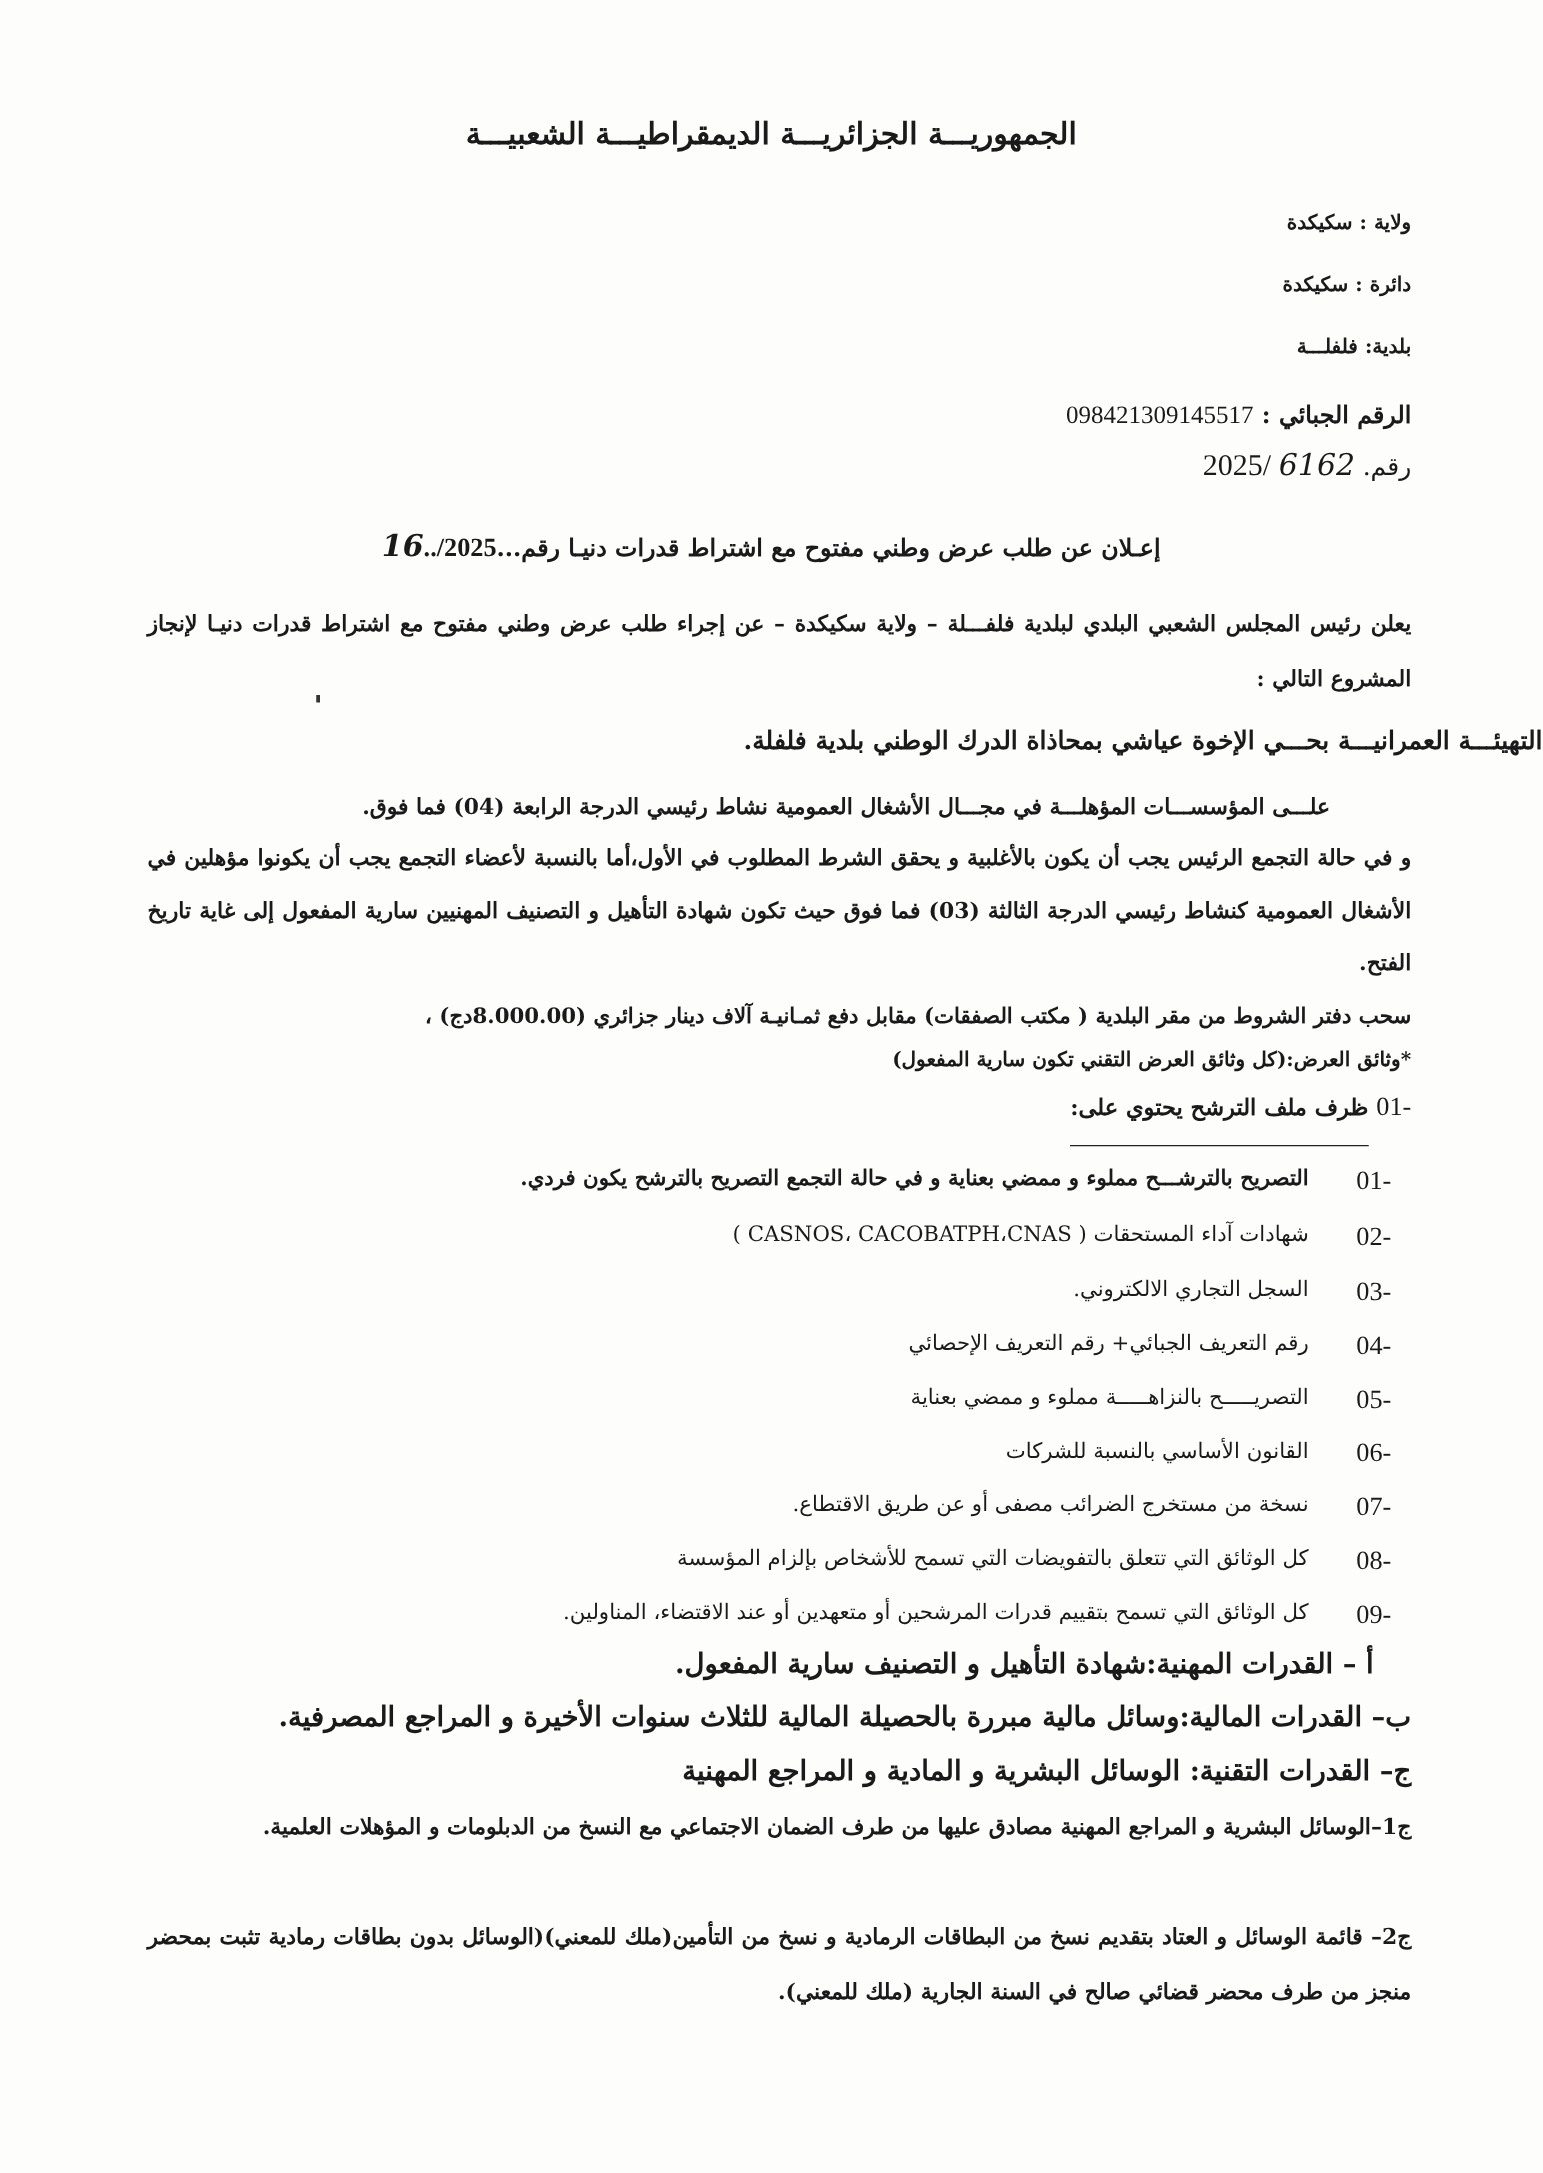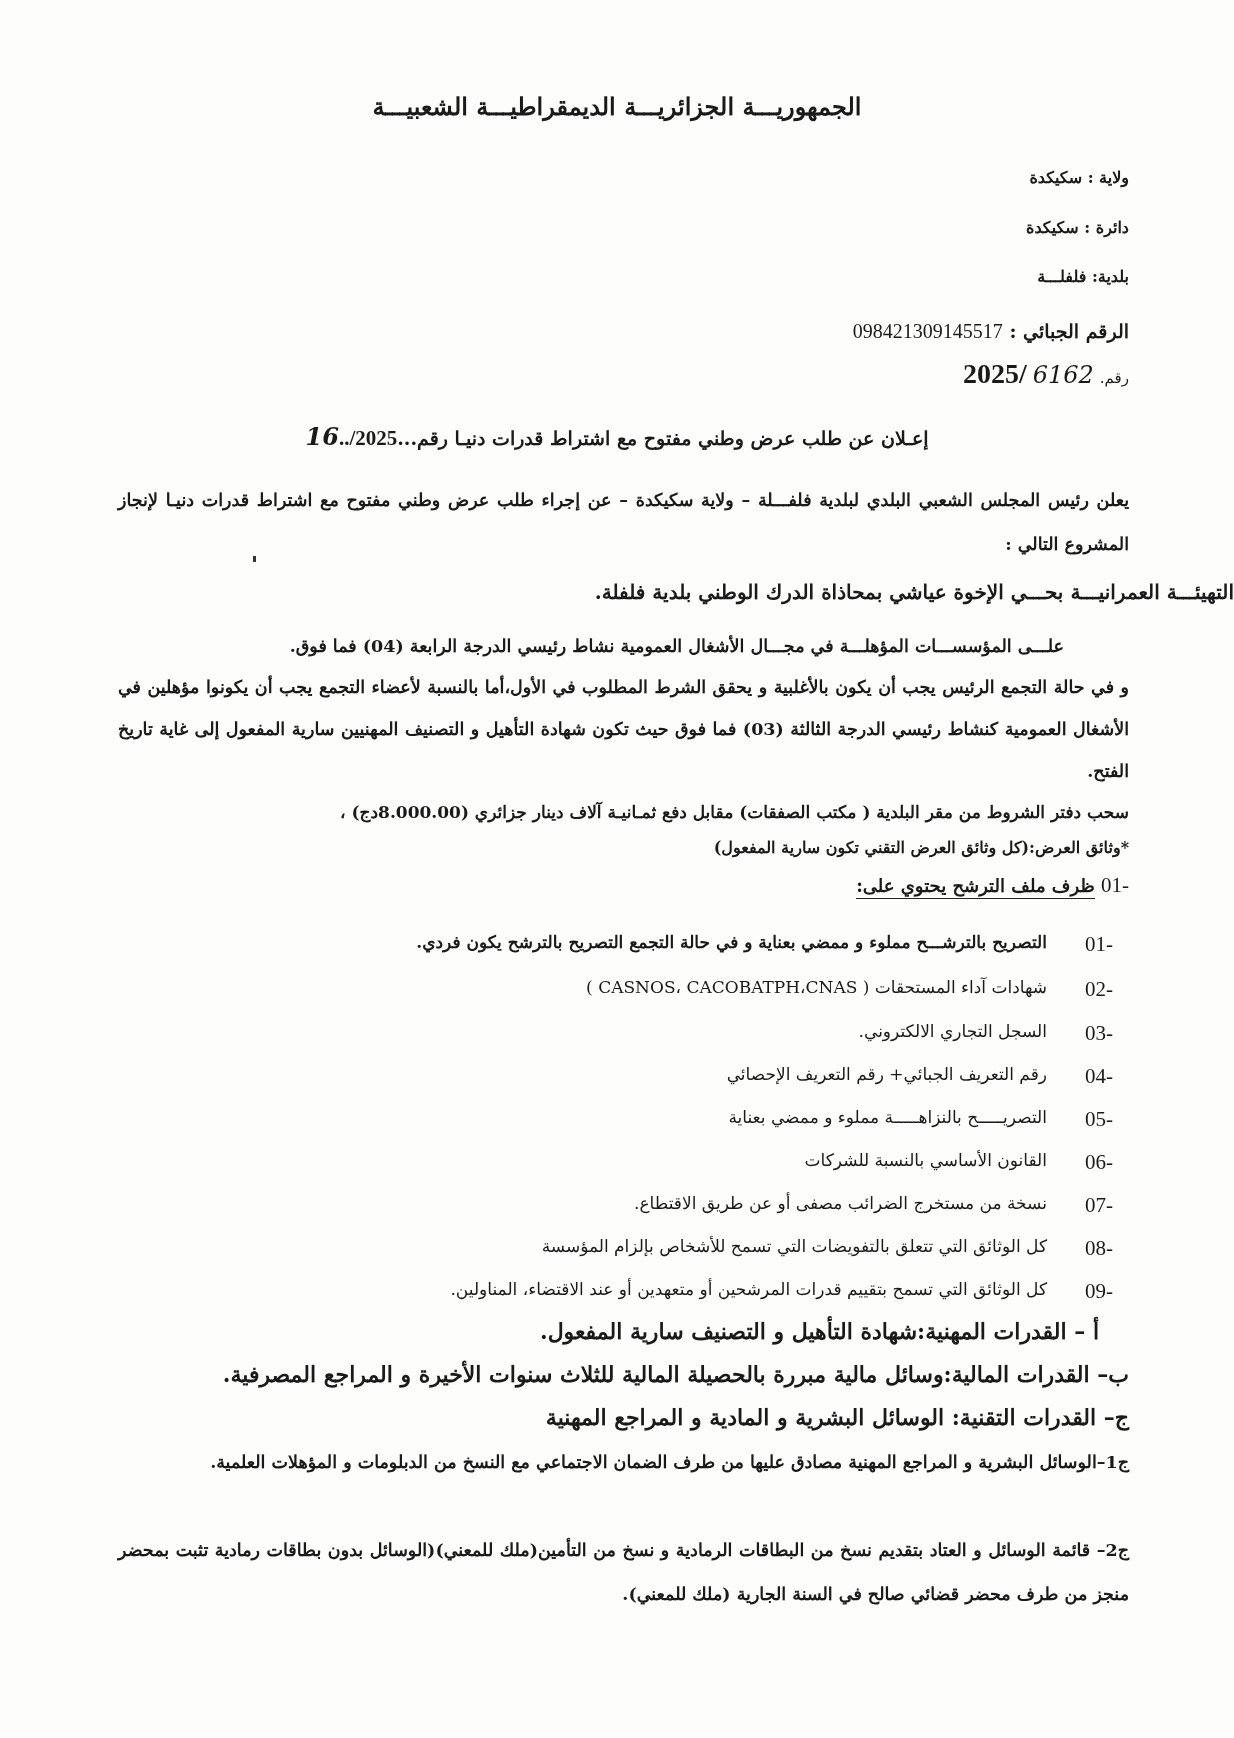--- a/index.html
+++ b/index.html
@@ -12,21 +12,21 @@
   .title { top: 92px; left: 0; right: 0; text-align: center; font-size: 24px; font-weight: bold; letter-spacing: 0.5px; }
   .hdr { right: 105px; font-size: 16px; font-weight: bold; }
   .num { right: 105px; font-size: 19px; }
   .ltr { direction: ltr; unicode-bidi: embed; font-family: "Liberation Serif", serif; }
   .hand { font-family: "DejaVu Serif", serif; font-style: italic; font-size: 24px; }
   .announce { top: 422px; left: 0; right: 0; text-align: center; font-size: 19px; font-weight: bold; }
   .para { right: 105px; left: 118px; font-size: 17.5px; font-weight: bold; text-align: justify; white-space: normal; line-height: 44px; }
   .project { top: 580px; left: 0; right: 0; font-size: 20px; font-weight: bold; }
   .bold { font-weight: bold; }
   .line { right: 105px; font-size: 17px; font-weight: bold; }
-  .underline { border-bottom: 1.5px solid #222; padding-bottom: 2px; }
+  .underline { border-bottom: 1.5px solid #222; padding-bottom: 19px; }
   .item { right: 105px; font-size: 17px; display: flex; gap: 38px; }
   .item .n { font-family: "Liberation Serif", serif; font-size: 21px; direction: ltr; width: 44px; text-align: left; }
   .sub { right: 105px; font-size: 22px; font-weight: bold; }
   .footer { top: 1784px; left: 0; right: 0; text-align: center; font-family: "DejaVu Sans", sans-serif; font-size: 16px; direction: ltr; color: #a21caf; }
   .dot { position: absolute; width: 3px; height: 6px; background: #333; }
 </style>
 </head>
 <body>
 
 <div class="page">
@@ -44,23 +44,23 @@
   <div class="abs hdr" style="top:267px">
     <span>بلدية:</span>
     <span>فلفلـــة</span>
   </div>
 
   <div class="abs num" style="top:320px; font-weight:bold;">
     <span>الرقم الجبائي :</span>
     <span class="ltr" style="font-size:20px; font-weight:normal;margin-top:44px;">098421309145517</span>
   </div>
   <div class="abs num" style="top:358px;">
-    <span style="font-size:15px">رقم.</span>
+    <span style="font-size:20px">رقم.</span>
     <span class="hand">6162</span>
-    <span class="ltr" style="font-size:28px; font-weight:bold;">2025/</span>
+    <span class="ltr" style="font-size:24px; font-weight:normal;">2025/</span>
   </div>
 
   <div class="abs announce">
     <span>إعـلان عن طلب عرض وطني مفتوح مع اشتراط قدرات دنيـا رقم...</span><span class="hand">16</span><span class="ltr" style="font-size:21px">../2025</span>
   </div>
 
   <div class="abs para" style="top:478px">يعلن رئيس المجلس الشعبي البلدي لبلدية فلفـــلة – ولاية سكيكدة – عن إجراء طلب عرض وطني مفتوح مع اشتراط قدرات دنيـا لإنجاز المشروع التالي :</div>
 
   <div class="dot" style="top:556px; left:253px;"></div>
 

